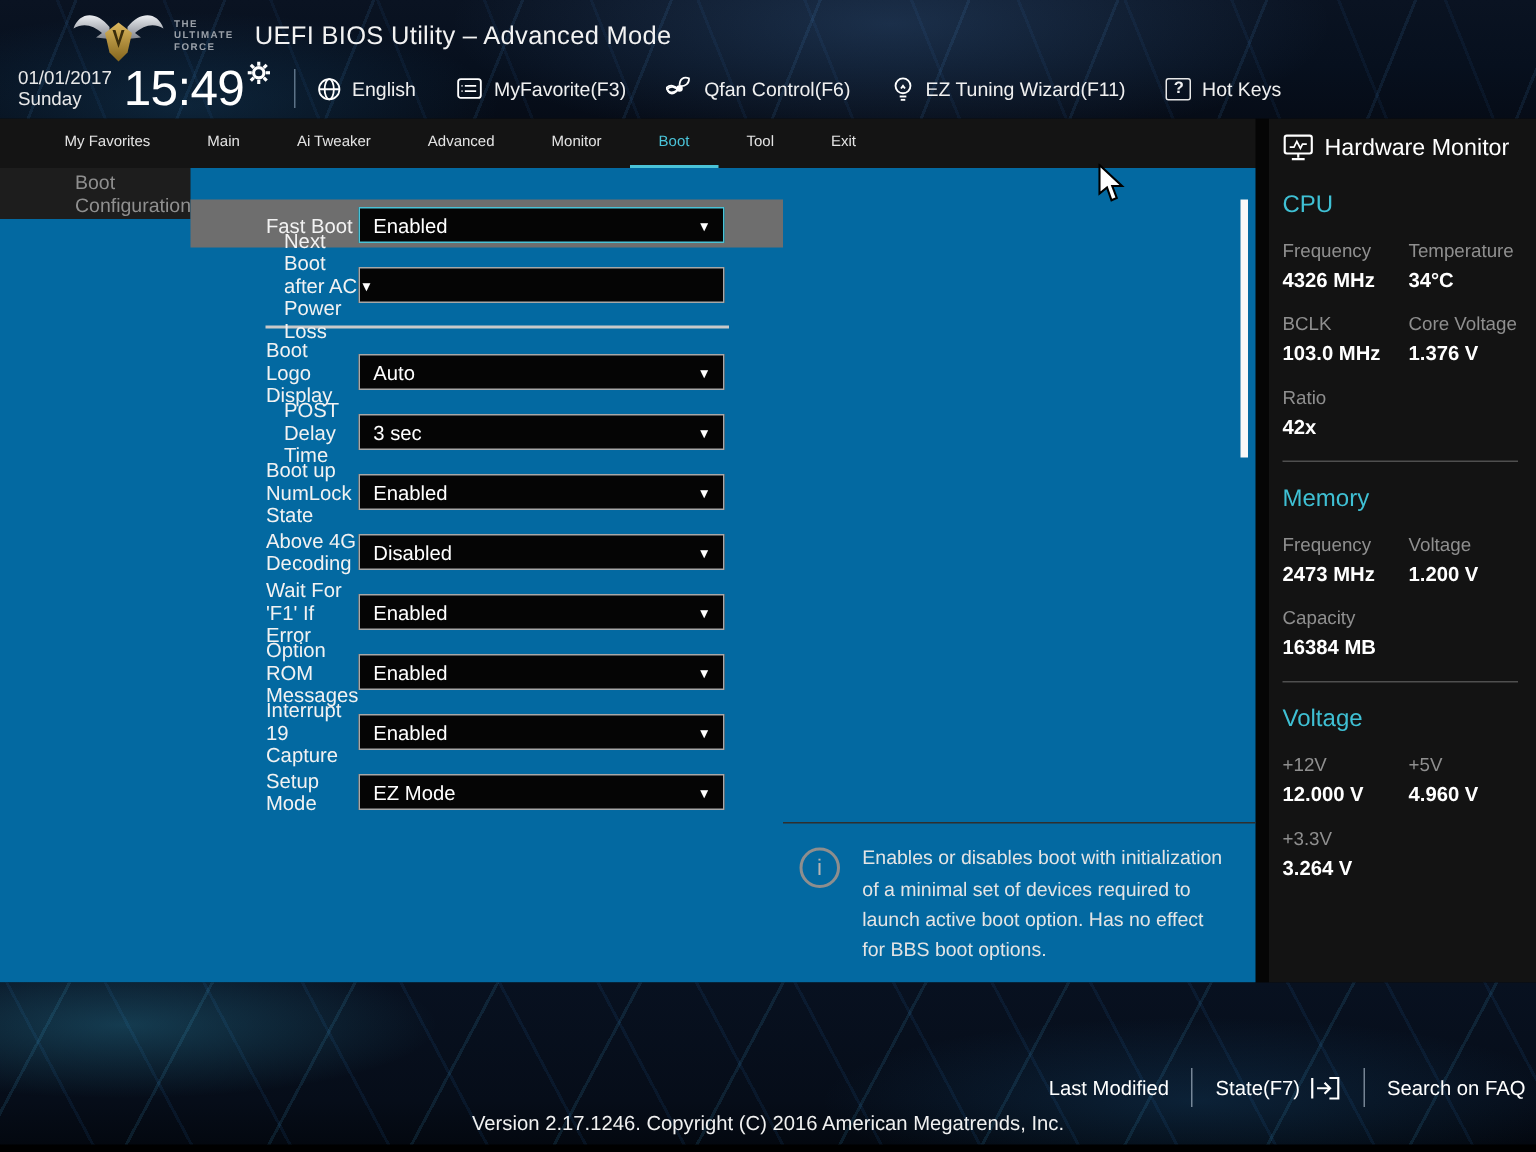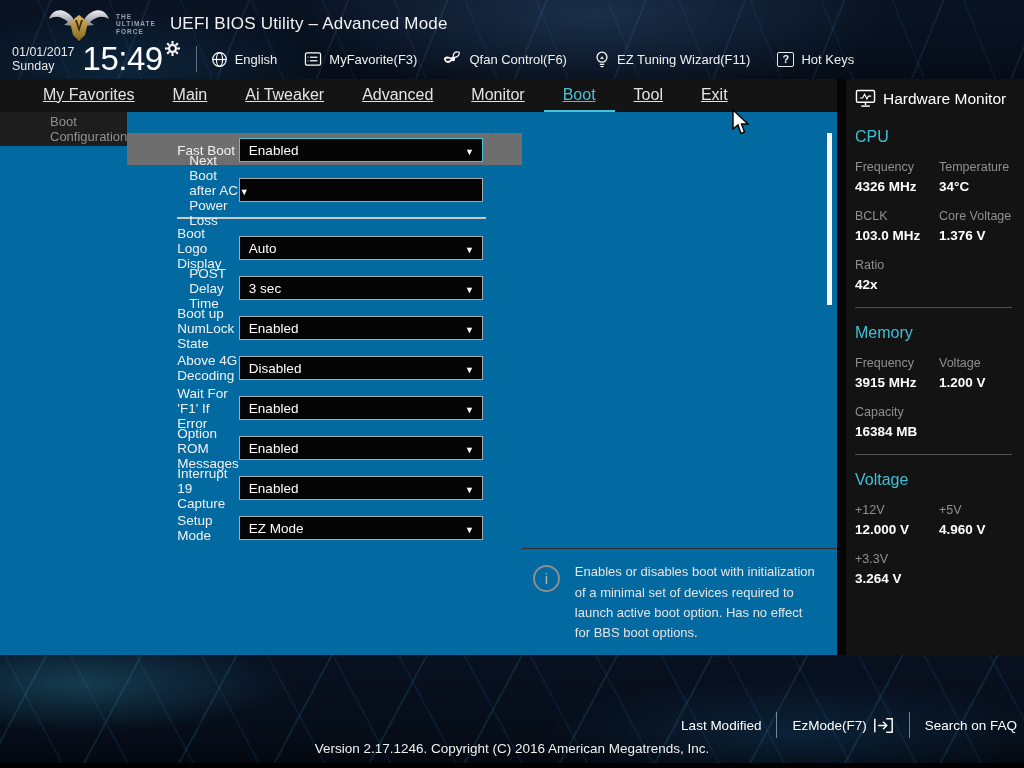--- a/index.html
+++ b/index.html
@@ -32,22 +32,22 @@
   .quick-item { display:flex; align-items:center; gap:7px; font-size:13px; color:#f0f0f0; cursor:pointer; white-space:nowrap; }
   .qmark-box { width:17px; height:15px; border:1.5px solid #e8e8e8; border-radius:2px;
     display:flex; align-items:center; justify-content:center; font-size:11px; font-weight:bold; }
   .qmark-box::before { content:"?"; }
 
   
   .main-split { display:flex; height:576px; }
   .left-col { width:837px; display:flex; flex-direction:column; }
   
   .nav-bar { height:33px; background:#141414; display:flex; align-items:stretch; padding-left:24px; }
-  .tab { display:flex; align-items:center; padding:0 19px; font-size:16px; color:#e4e4e4;
-    cursor:pointer; border-bottom:2px solid transparent;text-decoration:underline; }
+  .tab { display:flex; align-items:center; padding:0 19px; font-size:10px; color:#e4e4e4;
+    cursor:pointer; border-bottom:2px solid transparent; }
   .tab.active { color:#4ac3d8; border-bottom-color:#4ac3d8; }
   
   .content { position:relative; flex:1; background:#0369a1; display:flex; }
   .section-header { height:34px; background:#1d1d1d; color:#8f8f8f; font-size:13px;
     display:flex; align-items:center; padding-left:50px; }
   .rows-area { padding-top:2px;margin-top:16px; }
   .row { height:40px; display:flex; align-items:center; padding:0 39px 0 50px; }
   .row.indent { padding-left:62px; }
   .row.highlighted { background-image:linear-gradient(#6e6e6e,#6e6e6e);
     background-repeat:no-repeat; background-position:0 3px; background-size:816px 32px; }
@@ -374,21 +374,21 @@
 </div>
             </div>
           </div>
 <div class="hm-divider"></div>
   <div class="hm-section">
     <div class="hm-title">Memory</div>
   <div class="hm-grid">
               <div>
   <div class="hm-metric">
     <div class="hm-label">Frequency</div>
-    <div class="hm-value">3915 MHz</div>
+    <div class="hm-value">2473 MHz</div>
   </div>
 </div>
               <div>
   <div class="hm-metric">
     <div class="hm-label">Voltage</div>
     <div class="hm-value">1.200 V</div>
   </div>
 </div>
             </div>
             <div class="hm-grid">
@@ -430,21 +430,21 @@
     </div>
   </div>
 
   <div class="footer">
     <div class="footer-links">
       <div class="footer-item">
         <span>Last Modified</span>
       </div>
       <div class="flink-divider"></div>
       <div class="footer-item">
-        <span>EzMode(F7)</span>
+        <span>State(F7)</span>
         <svg class="icon" width="21" height="17" viewBox="0 0 23 18" fill="none" stroke="#fff" stroke-width="1.6">
           <line x1="2" y1="1.5" x2="2" y2="16.5"></line>
           <line x1="5.5" y1="9" x2="14.5" y2="9"></line>
           <polyline points="11,5 15,9 11,13"></polyline>
           <polyline points="14.5,1.5 21,1.5 21,16.5 14.5,16.5"></polyline>
         </svg>
       </div>
       <div class="flink-divider"></div>
       <div class="footer-item">
         <span>Search on FAQ</span>

